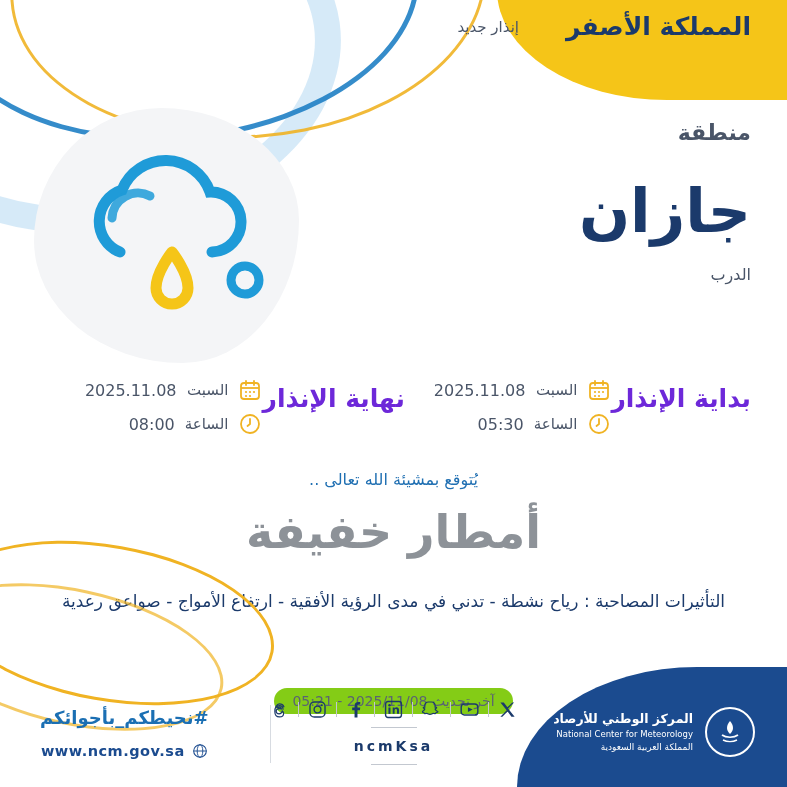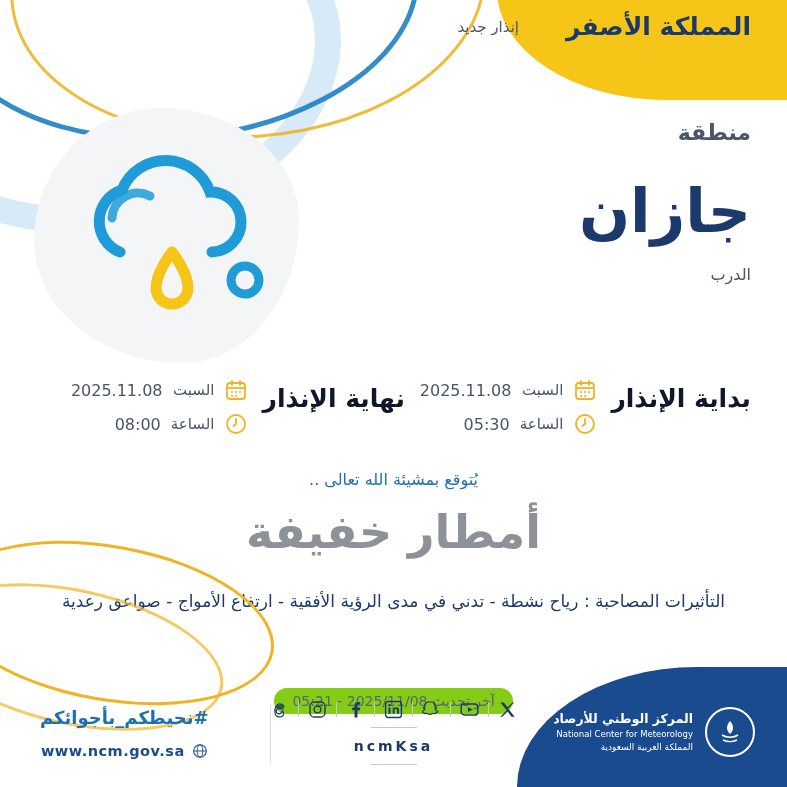--- a/index.html
+++ b/index.html
@@ -62,22 +62,22 @@
     font-size:60px;color:#1b3a6b;font-weight:bold;line-height:1.1;
   }
   .region-sub{
     position:absolute;top:265px;right:36px;
     font-size:16px;color:#4a5568;
   }
 
   
   .trow{position:absolute;display:flex;align-items:flex-start;direction:rtl;}
   .trow .ttitle{
-    font-size:25px;font-weight:bold;color:#0f172a;
-    margin-left:14px;white-space:nowrap;padding-top:6px;
+    font-size:25px;font-weight:bold;color:#6d28d9;
+    white-space:nowrap;padding-top:6px;
   }
   .tcol{display:flex;flex-direction:column;gap:10px;}
   .tline{display:flex;align-items:center;gap:10px;justify-content:flex-start;}
   .tic{width:24px;height:24px;flex:0 0 24px;}
   .tlabel{font-size:15px;color:#4a5568;min-width:42px;text-align:right;}
   .tval{font-size:16px;color:#4a5568;}
   .start{top:378px;right:36px;}
   .end{top:378px;right:382px;}
 
   

